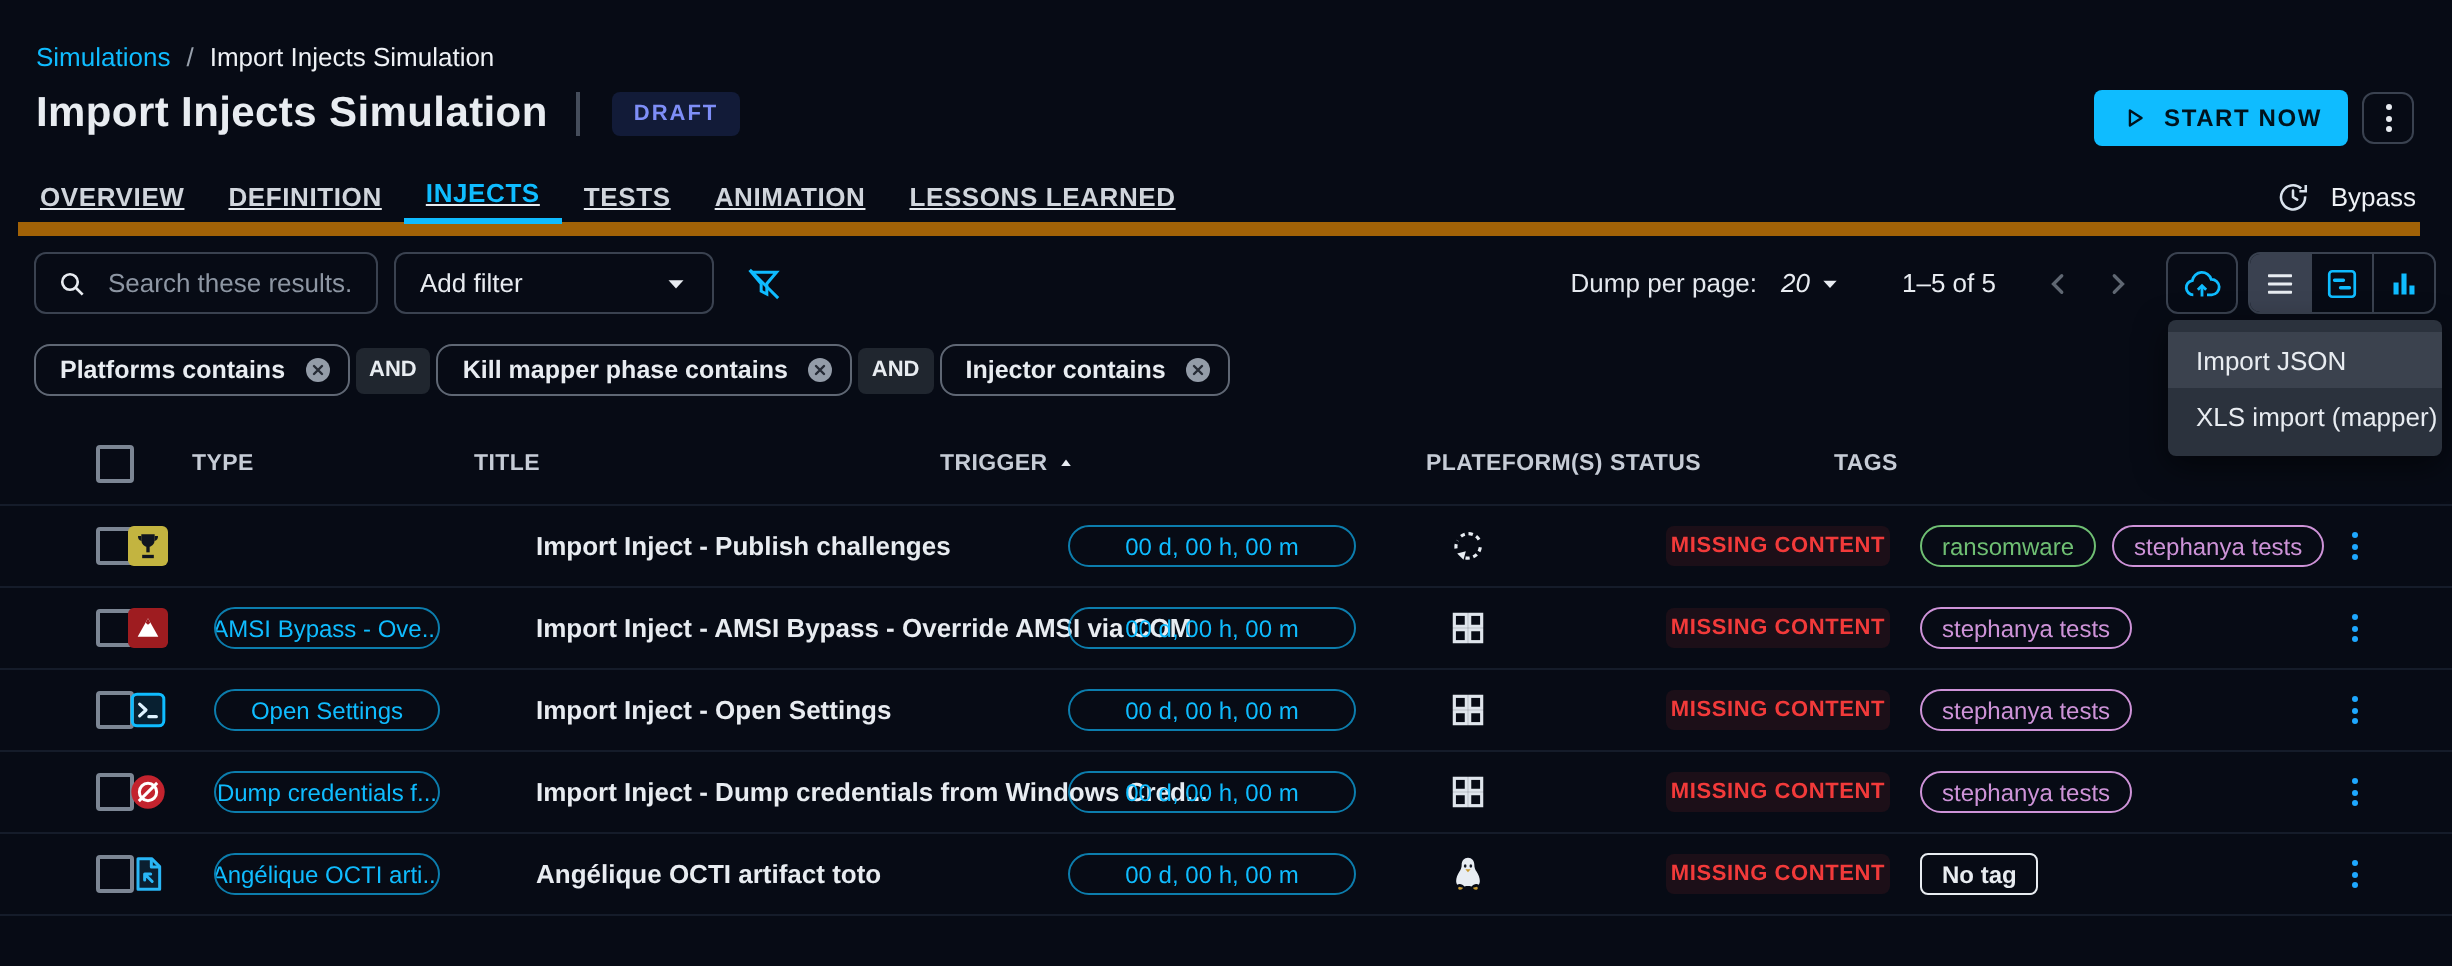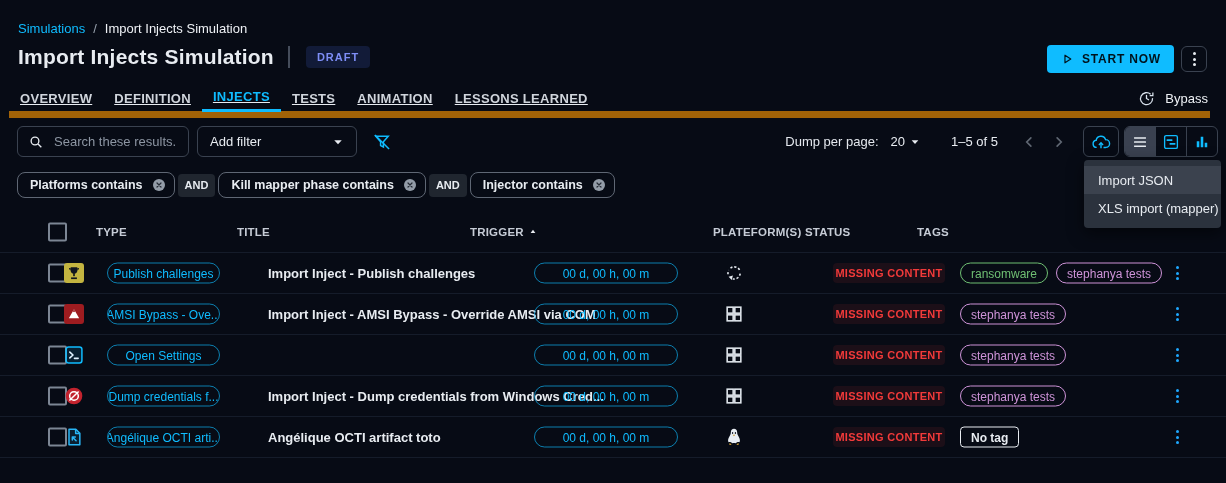--- a/index.html
+++ b/index.html
@@ -52,21 +52,21 @@
               display:flex;align-items:center;gap:8px;padding:0 10px;}
   .search-box input{background:transparent;border:none;outline:none;color:#e8ecf1;
               font-family:"Liberation Sans",sans-serif;font-size:13px;width:100%;}
   .search-box input::placeholder{color:#8d96a3;}
   .addfilter{margin-left:8px;width:160px;height:31px;border:1px solid #3a4250;border-radius:6px;
              box-sizing:border-box;display:flex;align-items:center;justify-content:space-between;
              padding:0 9px 0 12px;font-size:13px;cursor:pointer;}
   .filteroff{margin-left:15px;cursor:pointer;}
   .pager{margin-left:auto;display:flex;align-items:center;}
   .rpp-label{font-size:13px;color:#e4e8ee;}
-  .rpp-select{margin-left:12px;display:flex;align-items:center;gap:2px;cursor:pointer;font-size:13px;}
+  .rpp-select{margin-left:12px;display:flex;align-items:center;gap:2px;cursor:pointer;font-size:13px;font-style:italic;}
   .range{margin-left:28px;font-size:13px;}
   .pgbtn{margin-left:20px;width:22px;height:22px;display:flex;align-items:center;justify-content:center;cursor:pointer;}
   .pgbtn + .pgbtn{margin-left:8px;}
   .cloud-btn{margin-left:13px;width:36px;height:31px;border:1px solid #3a4250;border-radius:6px;
              box-sizing:border-box;display:flex;align-items:center;justify-content:center;cursor:pointer;}
   .view-group{margin-left:5px;display:flex;border:1px solid #3a4250;border-radius:6px;overflow:hidden;height:31px;box-sizing:border-box;}
   .vt-cell{width:30px;display:flex;align-items:center;justify-content:center;cursor:pointer;}
   .vt-cell + .vt-cell{border-left:1px solid #3a4250;}
   .vt-cell.active{background:#3a4150;}
 
@@ -319,21 +319,20 @@
         <span class="cb cell" style="left: 48px;"></span>
         <span class="ic ic20 cell" style="left: 64px;">
           <svg viewBox="0 0 24 24">
             <rect width="24" height="24" rx="3.5" fill="#c3b440"></rect>
             <path d="M8 5h8v3.6a4 4 0 0 1-8 0z" fill="#10151f"></path>
             <path d="M6 6h2v3A3 3 0 0 1 6 6zM18 6h-2v3a3 3 0 0 0 2-3z" fill="#10151f"></path>
             <rect x="11" y="12" width="2" height="3.8" fill="#10151f"></rect>
             <path d="M8.5 17.3h7v2h-7z" fill="#10151f"></path>
           </svg>
         </span>
-        <div class="chip-blue cell" style="left: 107px; width: 113px;">Publish challenges</div>
         <div class="rtitle cell" style="left: 268px;">Import Inject - Publish challenges</div>
         <div class="chip-blue cell" style="left: 534px; width: 144px;">00 d, 00 h, 00 m</div>
         <span class="ic ic20 cell" style="left: 724px;">
           <svg viewBox="0 0 24 24" fill="none" stroke="#e8edf3" stroke-width="1.9">
             <path d="M4.8 13.5a7.5 7.5 0 0 1 1-4.8" stroke-dasharray="2.6 2.2"></path>
             <path d="M7.8 6.1A7.5 7.5 0 0 1 19.4 9.8" stroke-dasharray="2.6 2.2"></path>
             <path d="M19.4 12.8a7.5 7.5 0 0 1-8.9 6.3" stroke-dasharray="2.6 2.2"></path>
             <path d="M5.5 16.5l5.2-1.4-1.4 5.2z" fill="#e8edf3" stroke="none"></path>
           </svg>
         </span>
@@ -381,20 +380,21 @@
       <div class="row">
         <span class="cb cell" style="left: 48px;"></span>
         <span class="ic ic20 cell" style="left: 64px;">
           <svg viewBox="0 0 24 24">
             <rect x="2.5" y="2.5" width="19" height="19" rx="3" fill="rgba(15,188,255,.12)" stroke="#0fbcff" stroke-width="1.8"></rect>
             <path d="M7 8.5l3.8 3.5L7 15.5" fill="none" stroke="#dff2ff" stroke-width="1.9" stroke-linecap="round" stroke-linejoin="round"></path>
             <line x1="12.5" y1="16" x2="17" y2="16" stroke="#dff2ff" stroke-width="1.9" stroke-linecap="round"></line>
           </svg>
         </span>
         <div class="chip-blue cell" style="left: 107px; width: 113px;">Open Settings</div>
+        <div class="rtitle cell" style="left: 268px;">Import Inject - Open Settings</div>
         <div class="chip-blue cell" style="left: 534px; width: 144px;">00 d, 00 h, 00 m</div>
         <span class="ic ic20 cell" style="left: 724px;">
           <svg viewBox="0 0 24 24" fill="none" stroke="#dfe5ec" stroke-width="1.9">
             <rect x="3.8" y="3.8" width="7.2" height="7.2"></rect>
             <rect x="13" y="3.8" width="7.2" height="7.2"></rect>
             <rect x="3.8" y="13" width="7.2" height="7.2"></rect>
             <rect x="13" y="13" width="7.2" height="7.2"></rect>
           </svg>
         </span>
         <div class="status cell" style="left: 833px;">MISSING CONTENT</div>

